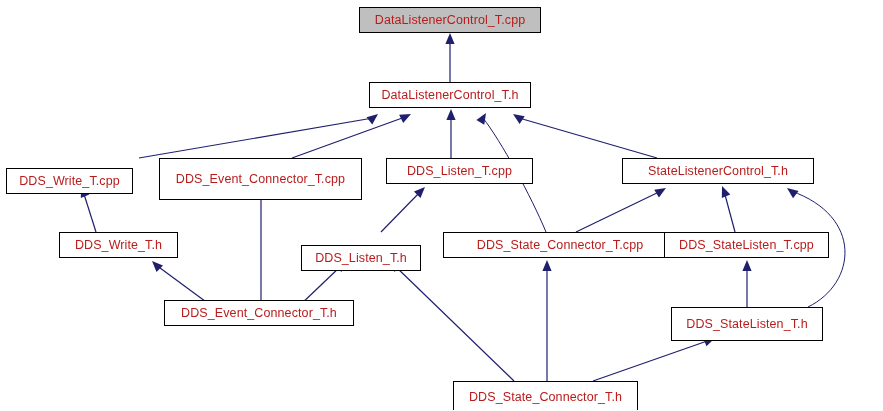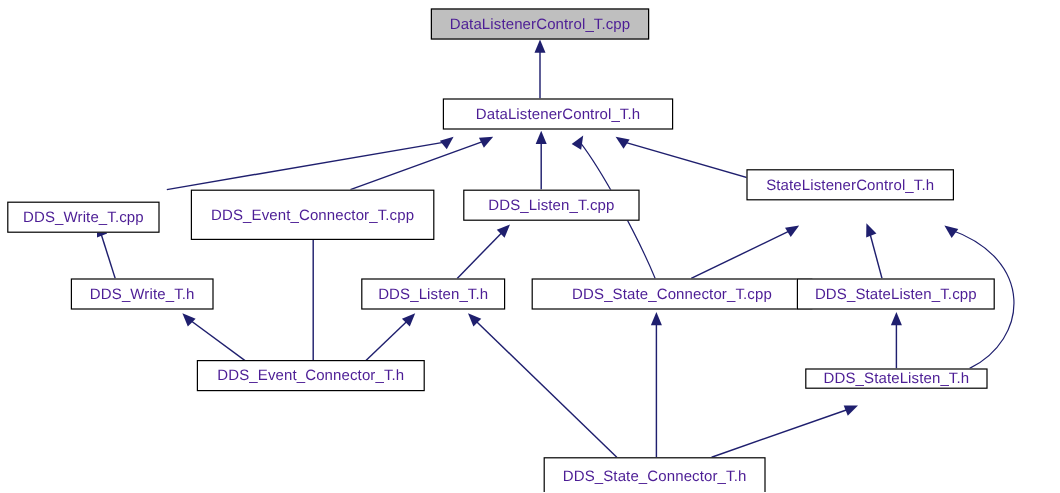--- a/index.html
+++ b/index.html
@@ -23,21 +23,21 @@
     top: 0;
     width: 883px;
     height: 411px;
     pointer-events: none;
   }
   .graph-node {
     position: absolute;
     box-sizing: border-box;
     border: 1px solid #000000;
     background: #ffffff;
-    color: #4c1d95;
+    color: #b91c1c;
     font-size: 12.5px;
     line-height: 1;
     display: flex;
     align-items: center;
     justify-content: center;
     white-space: nowrap;
     letter-spacing: 0.1px;
     z-index: 5;
   }
   .graph-node.root-node {
@@ -84,50 +84,50 @@
       <polygon points="0,0 -11,4.6 -11,-4.6" fill="#1f1f6e" transform="translate(721,185) rotate(-111.80140948635182)"></polygon>
       <path d="M 746,306 L 746,264" fill="none" stroke="#1f1f6e" stroke-width="1.2"></path>
       <polygon points="0,0 -11,4.6 -11,-4.6" fill="#1f1f6e" transform="translate(746,259) rotate(-90)"></polygon>
       <path d="M 807,306 C 856,282 862,215 790,190" fill="none" stroke="#1f1f6e" stroke-width="1"></path>
       <polygon points="0,0 -11,4.6 -11,-4.6" fill="#1f1f6e" transform="translate(786,187) rotate(-143.13010235415598)"></polygon>
     </svg>
   <div id="node-layer">
       <div class="graph-node root-node" style="left: 358px; top: 6px; width: 182px; height: 26px;">
         <span>DataListenerControl_T.cpp</span>
       </div>
-      <div class="graph-node" style="left: 368px; top: 81px; width: 192px; height: 26px;">
+      <div class="graph-node" style="left: 368px; top: 81px; width: 162px; height: 26px;">
         <span>DataListenerControl_T.h</span>
       </div>
       <div class="graph-node" style="left: 5px; top: 167px; width: 127px; height: 26px;">
         <span>DDS_Write_T.cpp</span>
       </div>
       <div class="graph-node" style="left: 158px; top: 157px; width: 203px; height: 42px;">
         <span>DDS_Event_Connector_T.cpp</span>
       </div>
       <div class="graph-node" style="left: 385px; top: 157px; width: 147px; height: 26px;">
         <span>DDS_Listen_T.cpp</span>
       </div>
-      <div class="graph-node" style="left: 621px; top: 140px; width: 173px; height: 26px;">
+      <div class="graph-node" style="left: 621px; top: 157px; width: 192px; height: 26px;">
         <span>StateListenerControl_T.h</span>
       </div>
       <div class="graph-node" style="left: 58px; top: 231px; width: 119px; height: 26px;">
         <span>DDS_Write_T.h</span>
       </div>
-      <div class="graph-node" style="left: 300px; top: 231px; width: 120px; height: 26px;">
+      <div class="graph-node" style="left: 300px; top: 244px; width: 120px; height: 26px;">
         <span>DDS_Listen_T.h</span>
       </div>
       <div class="graph-node" style="left: 442px; top: 231px; width: 234px; height: 26px; text-align: center;">
         <span>DDS_State_Connector_T.cpp</span>
       </div>
       <div class="graph-node" style="left: 663px; top: 231px; width: 165px; height: 26px;">
         <span>DDS_StateListen_T.cpp</span>
       </div>
       <div class="graph-node" style="left: 163px; top: 299px; width: 190px; height: 26px;">
         <span>DDS_Event_Connector_T.h</span>
       </div>
-      <div class="graph-node" style="left: 670px; top: 306px; width: 152px; height: 17px;">
+      <div class="graph-node" style="left: 670px; top: 306px; width: 152px; height: 34px;">
         <span>DDS_StateListen_T.h</span>
       </div>
       <div class="graph-node" style="left: 452px; top: 380px; width: 185px; height: 32px;">
         <span>DDS_State_Connector_T.h</span>
       </div>
     </div>
 </div>
 
 </body></html>

